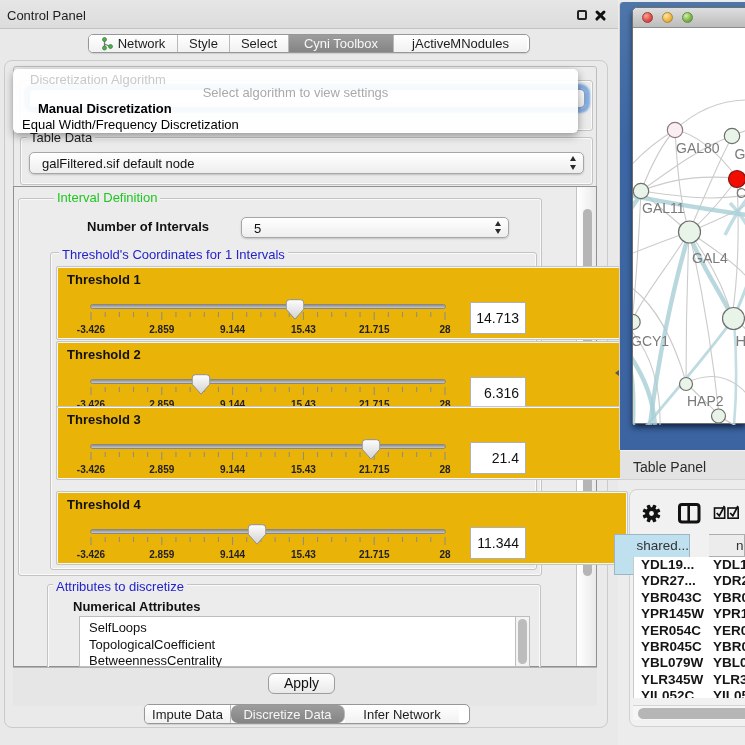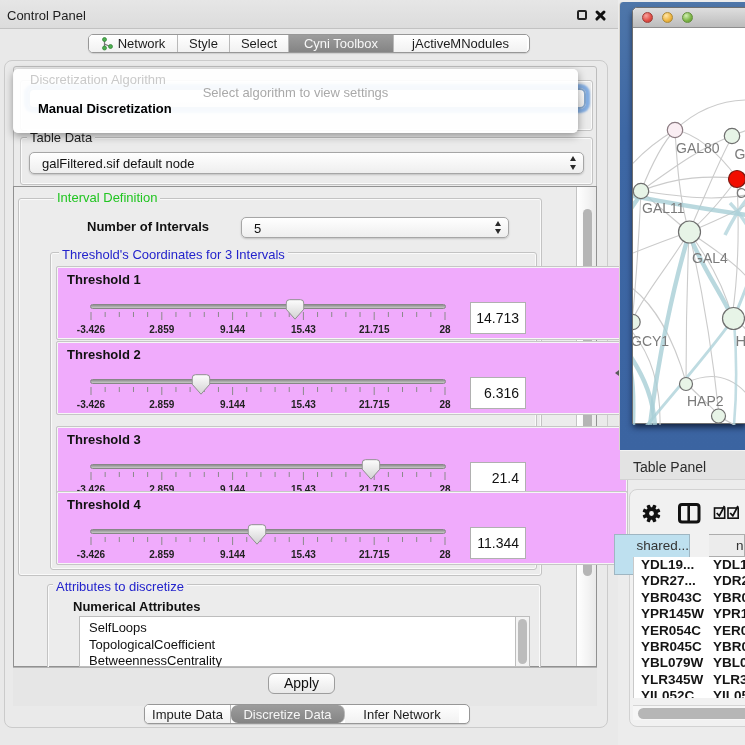--- a/index.html
+++ b/index.html
@@ -51,21 +51,21 @@
   #popup .l3 { position:absolute; left:9px; top:48px; font-size:13px; color:#000; }
 
   
   #scrollpane { left:13px; top:186px; width:584px; height:481px; background:#ececec;
     border:1px solid #919191; }
   #vsb { position:absolute; right:0; top:0; width:20px; height:100%;
     background:linear-gradient(90deg,#ffffff,#f3f3f3 60%,#e9e9e9); border-left:1px solid #c4c4c4; }
   #vsb .th { position:absolute; left:6px; width:9px; border-radius:4.5px; background:#b5b5b5; }
 
   .slbox { position:absolute; left:42px; width:572px; height:74px; border:1px solid #c6c6c6;
-    border-radius:2px; box-shadow:inset 0 0 0 1px #f6f6f6; background:#f0abfc; }
+    border-radius:2px; box-shadow:inset 0 0 0 1px #f6f6f6; background:#eab308; }
   .slbox .bt { position:absolute; left:10px; top:5px; font-size:13px; font-weight:bold; color:#111; }
   .track { position:absolute; left:33px; top:37px; width:356px; height:5px; border-radius:2.5px;
     background:linear-gradient(#8f8f8f,#c8c8c8); border:1px solid #878787; }
   .vbox { position:absolute; left:413px; top:35px; width:56px; height:32px; background:#fff;
     border:1px solid #b0b0b0; font-size:14px; color:#111; text-align:right; line-height:30px; padding-right:6px; }
   .ticks { position:absolute; left:0; top:0; }
   .lbl { position:absolute; font-size:10px; font-weight:bold; color:#222; transform:translateX(-50%); top:56.5px; }
   .thumb { position:absolute; top:32px; width:19px; height:21px; transform:translateX(-50%); }
 
   
@@ -140,20 +140,21 @@
   <div class="abs" id="innerpanel"></div>
 
   <div class="etched" style="left:20px; top:80px; width:573px; height:51px;"></div>
   <div class="combo" style="left:28px; top:88px; width:558px; height:21px; border:1px solid #85a6cc;
        box-shadow:0 0 2px 3.5px rgba(105,158,222,0.8); border-radius:6px; border-width:2px;"></div>
 
   <div class="abs" id="popup">
     <div class="l0">Discretization Algorithm</div>
     <div class="l1">Select algorithm to view settings</div>
     <div class="l2">Manual Discretization</div>
+    <div class="l3">Equal Width/Frequency Discretization</div>
   </div>
 
   <div class="etched" style="left:20px; top:137px; width:573px; height:48px;"></div>
   <div class="gtitle" style="left:27px; top:130px; color:#222; background:#ebebeb;">Table Data</div>
   <div class="combo" style="left:29px; top:152px; width:555px; height:22px;">
     <span class="txt">galFiltered.sif default node</span>
     <div class="arr up" style="right:7px; top:3px;"></div>
     <div class="arr dn" style="right:7px; bottom:3px;"></div>
   </div>
 
@@ -166,21 +167,21 @@
     <div class="gtitle" style="left:40px; top:3px; color:#21c521; background:#ececec;">Interval Definition</div>
 
     <div style="position:absolute; left:73px; top:32px; font-size:13px; font-weight:bold; color:#111;">Number of Intervals</div>
     <div class="combo" style="left:227px; top:30px; width:268px; height:21px;">
       <span class="txt">5</span>
       <div class="arr up" style="right:7px; top:3px;"></div>
       <div class="arr dn" style="right:7px; bottom:3px;"></div>
     </div>
 
     <div class="etched" style="left:36px; top:65px; width:487px; height:318px;"></div>
-    <div class="gtitle" style="left:45px; top:60px; color:#2323cc; background:#ececec;">Threshold's Coordinates for 3 Intervals</div>
+    <div class="gtitle" style="left:45px; top:60px; color:#2323cc; background:#ececec;">Threshold's Coordinates for 1 Intervals</div>
 
     <div id="thboxes">
         <div class="slbox" style="top:79px;">
           <div class="bt">Threshold 1</div>
           <div class="track"></div>
           <svg class="ticks" width="480" height="74" viewBox="0 0 480 74">
             <line x1="34" y1="45" x2="34" y2="53" stroke="#8a8a8a" stroke-width="1"></line>
             <line x1="48.16" y1="45" x2="48.16" y2="50" stroke="#8a8a8a" stroke-width="1"></line>
             <line x1="62.32" y1="45" x2="62.32" y2="50" stroke="#8a8a8a" stroke-width="1"></line>
             <line x1="76.48" y1="45" x2="76.48" y2="50" stroke="#8a8a8a" stroke-width="1"></line>
@@ -265,21 +266,21 @@
             <defs>
               <linearGradient id="tg1" x1="0" y1="0" x2="0" y2="1">
                 <stop offset="0" stop-color="#fdfdfd"></stop>
                 <stop offset="1" stop-color="#d2d2d2"></stop>
               </linearGradient>
             </defs>
             <path d="M4,0.7 h11 a3.3,3.3 0 0 1 3.3,3.3 v6.2 L9.5,20.2 L0.7,10.2 V4 a3.3,3.3 0 0 1 3.3,-3.3 z" fill="url(#tg1)" stroke="#8f8f8f" stroke-width="1"></path>
           </svg>
           <div class="vbox">6.316</div>
         </div>
-        <div class="slbox" style="top:239px;">
+        <div class="slbox" style="top:219px;">
           <div class="bt">Threshold 3</div>
           <div class="track"></div>
           <svg class="ticks" width="480" height="74" viewBox="0 0 480 74">
             <line x1="34" y1="45" x2="34" y2="53" stroke="#8a8a8a" stroke-width="1"></line>
             <line x1="48.16" y1="45" x2="48.16" y2="50" stroke="#8a8a8a" stroke-width="1"></line>
             <line x1="62.32" y1="45" x2="62.32" y2="50" stroke="#8a8a8a" stroke-width="1"></line>
             <line x1="76.48" y1="45" x2="76.48" y2="50" stroke="#8a8a8a" stroke-width="1"></line>
             <line x1="90.64" y1="45" x2="90.64" y2="50" stroke="#8a8a8a" stroke-width="1"></line>
             <line x1="104.8" y1="45" x2="104.8" y2="53" stroke="#8a8a8a" stroke-width="1"></line>
             <line x1="118.96000000000001" y1="45" x2="118.96000000000001" y2="50" stroke="#8a8a8a" stroke-width="1"></line>

